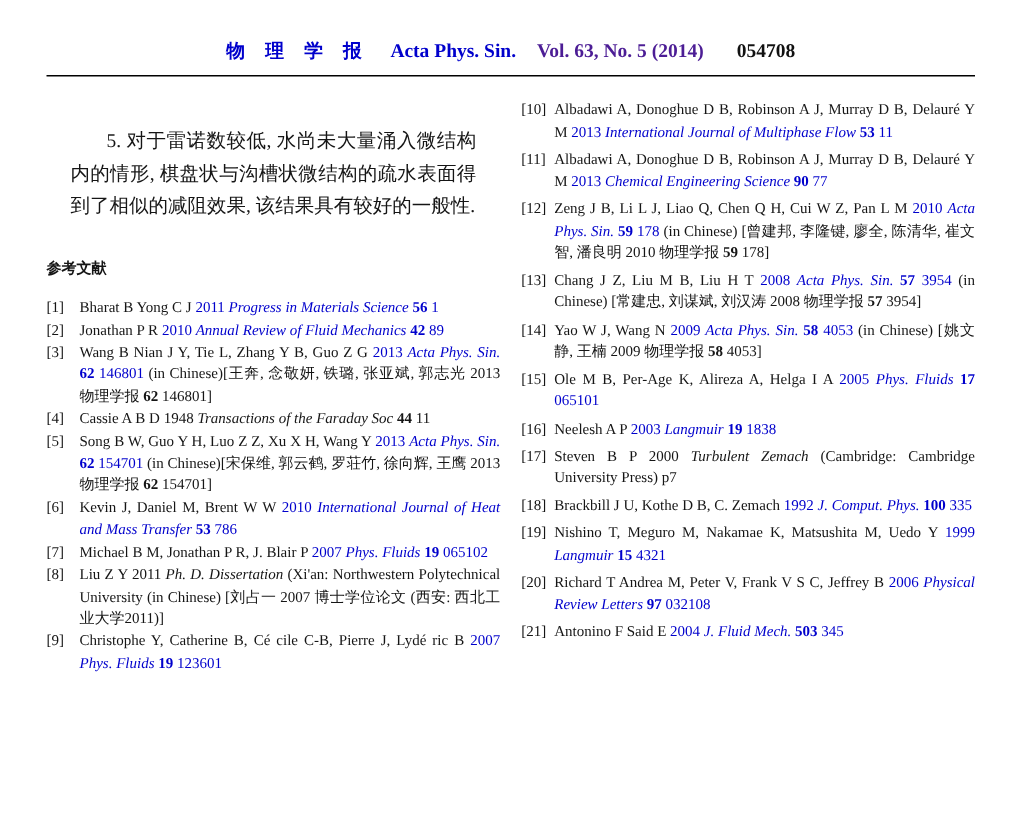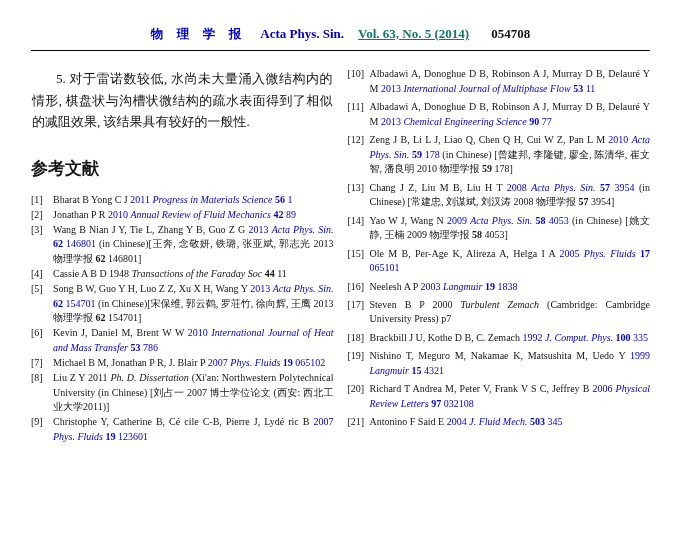--- a/index.html
+++ b/index.html
@@ -21,45 +21,45 @@
     justify-content: center;
     align-items: baseline;
     gap: 14px;
     font-size: 13px;
     font-weight: bold;
     white-space: nowrap;
     text-align: center;
   }
   .journal-cn { color: #0000cc; letter-spacing: 5px; font-family: "Liberation Sans", sans-serif; font-size: 12.5px; }
   .journal-en { color: #0000cc; }
-  .issue-info { color: #0f766e; text-decoration: underline; }
+  .issue-info { color: #4c1d95; }
   .article-no { color: #111; margin-left: 8px; }
   .header-divider {
     border: none;
     border-top: 1.6px solid #000;
     margin: 7px 0 0 0;
   }
   
   .columns {
     display: flex;
     column-gap: 14px;
     margin-top: 16px;
   }
   .col { width: 50%; }
   
   .para {
-    margin: 1px;
+    margin: 16px;
     font-size: 13px;
     line-height: 21.5px;
     text-align: justify;
     text-indent: 24px;
   }
   .refs-heading {
     margin: 24px 0 13px 0;
-    font-size: 17px;
+    font-size: 10px;
     font-weight: bold;
     font-family: "Liberation Sans", sans-serif;
   }
   
   .ref-list { margin: 0; padding: 0; }
   .ref {
     position: relative;
     padding-left: 22px;
     font-size: 10px;
     line-height: 14.6px;

